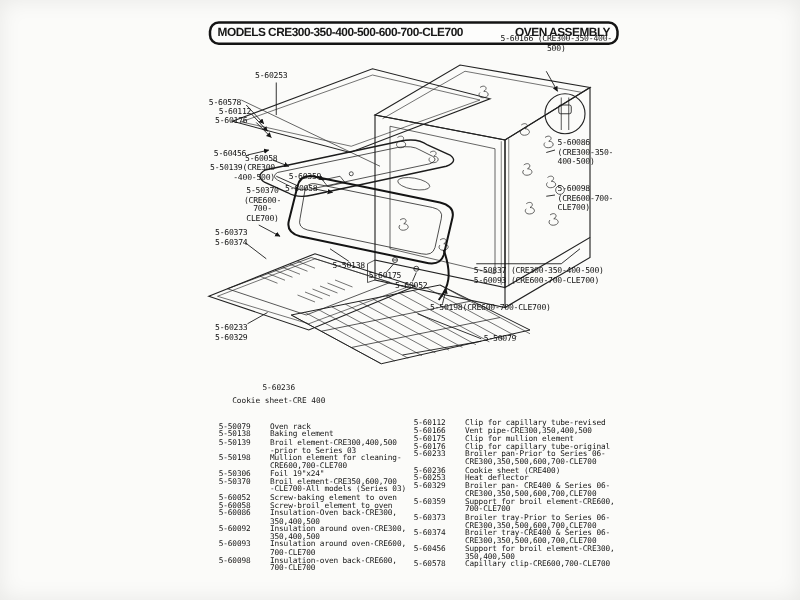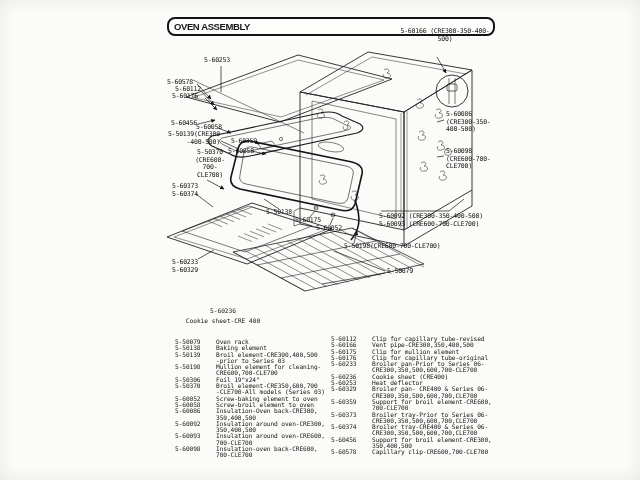--- a/index.html
+++ b/index.html
@@ -51,20 +51,21 @@
   .fdash{width:6px;height:1px;background:#777;}
   .frule{flex:1;height:1px;background:#333;}
   .fpage{font-family:"Liberation Sans",sans-serif;font-weight:bold;font-size:8px;}
 </style>
 </head>
 <body>
 
 <div class="page-edge"></div>
 
 <div class="hdr">
+  <span>MODELS CRE300-350-400-500-600-700-CLE700</span>
   <span>OVEN ASSEMBLY</span>
 </div>
 
 <svg class="diagram-svg" width="640" height="480" viewBox="0 0 640 480">
   <defs>
     <marker id="arr" markerWidth="7" markerHeight="7" refX="5.5" refY="3" orient="auto">
       <path d="M0,0 L6,3 L0,6 Z" fill="#161616"></path>
     </marker>
     <path id="sq" d="M0,0 c4,-3 7,1 3,3 c4,0 5,4 1,5 c-4,1 -6,-2 -4,-4" fill="none"></path>
   </defs>
@@ -183,21 +184,21 @@
 700-
 CLE700)</div>
 <div class="callout" style="left:172px;top:183px;">5-60373
 5-60374</div>
 <div class="callout" style="left:172px;top:259px;">5-60233
 5-60329</div>
 <div class="callout" style="left:266px;top:209px;">5-50138</div>
 <div class="callout" style="left:295px;top:217px;">5-60175</div>
 <div class="callout" style="left:316px;top:225px;">5-60052</div>
 <div class="callout" style="left:344px;top:243px;">5-50198(CRE600-700-CLE700)</div>
-<div class="callout" style="left:379px;top:213px;">5-60092 (CRE300-350-400-500)
+<div class="callout" style="left:379px;top:213px;">5-50837 (CRE300-350-400-500)
 5-60093 (CRE600-700-CLE700)</div>
 <div class="callout" style="left:387px;top:268px;">5-50079</div>
 <div class="callout ca-center" style="left:389px;top:28px;width:112px;">5-60166 (CRE300-350-400-
 500)</div>
 <div class="callout" style="left:446px;top:111px;width:58px;">5-60086
 (CRE300-350-
 400-500)</div>
 <div class="callout" style="left:446px;top:148px;width:58px;">5-60098
 (CRE600-700-
 CLE700)</div>

